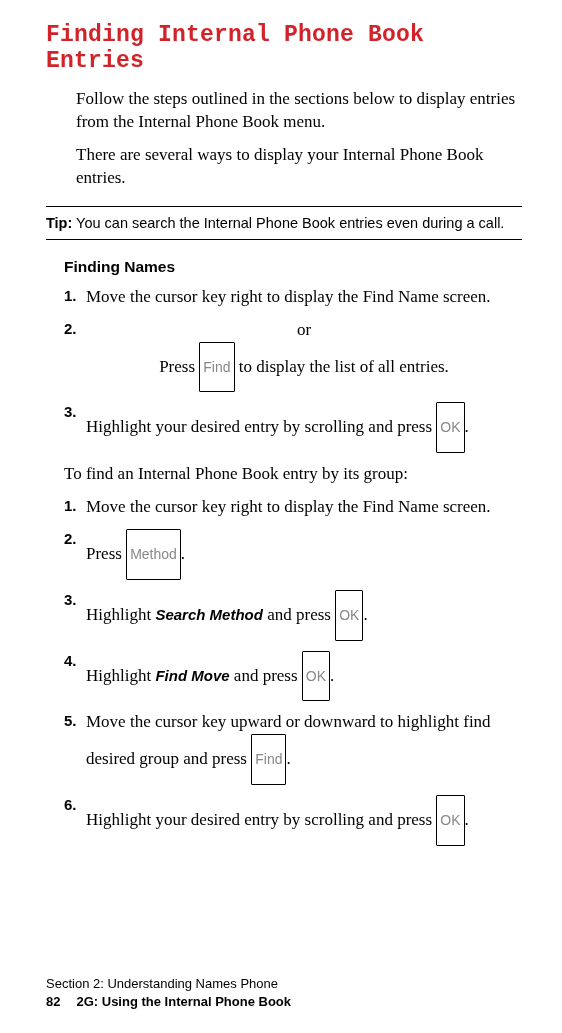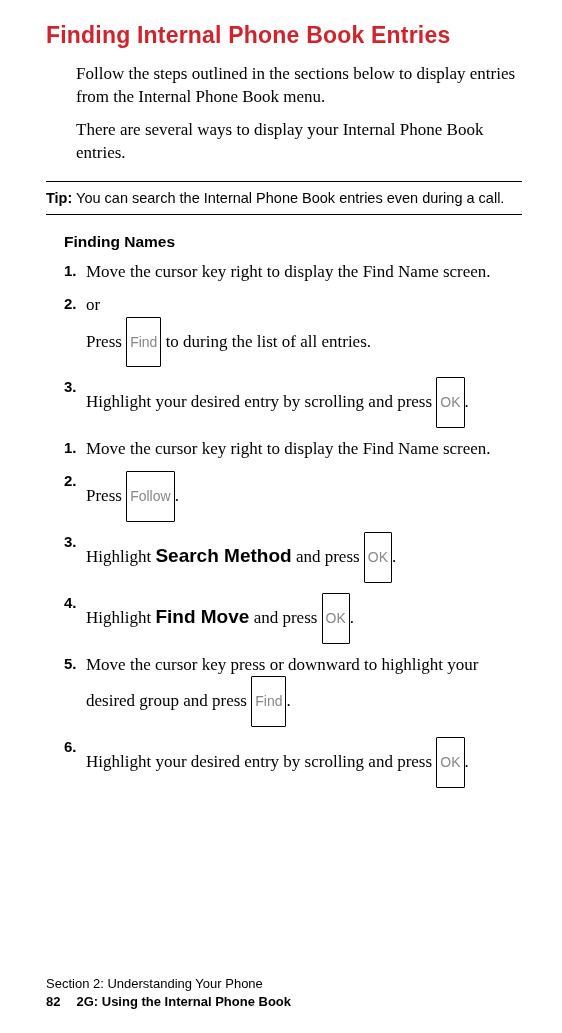--- a/index.html
+++ b/index.html
@@ -10,21 +10,21 @@
     body {
       width: 562px;
       height: 1033px;
       background: #fff;
       font-family: Georgia, 'Times New Roman', serif;
       color: #000;
       padding: 22px 40px 20px 46px;
       position: relative;
     }
     .title {
-      font-family: Liberation Sans, sans-serif;
+      font-family: Liberation Mono, monospace;
       font-weight: bold;
       color: #d2232a;
       font-size: 23px;
       letter-spacing: 0.2px;
       margin-bottom: 14px;
       font-stretch: condensed;
     }
     .intro {
       margin-left: 30px;
       font-size: 17px;
@@ -82,36 +82,38 @@
       position: absolute;
       left: 0;
       top: 0;
       font-family: Arial, Helvetica, sans-serif;
       font-weight: bold;
       font-size: 15px;
     }
     .sub {
       margin-top: 0;
       margin-bottom: 0;
+      text-align: center;
     }
     .keycap {
       display: inline-block;
       border: 1px solid #000;
       padding: 16px 3px;
       font-family: Arial, Helvetica, sans-serif;
       font-size: 14px;
       color: #888;
       vertical-align: baseline;
       line-height: 1.2;
       border-radius: 1px;
     }
     .bold-inline {
       font-family: Arial, Helvetica, sans-serif;
       font-weight: bold;
-      font-size: 19px;
+      font-size: 15px;
+      font-style: italic;
     }
     .footer {
       position: absolute;
       bottom: 22px;
       left: 46px;
       font-family: Arial, Helvetica, sans-serif;
       font-size: 13px;
       line-height: 1.4;
       font-stretch: condensed;
     }
@@ -140,46 +142,47 @@
   <span class="tip-label">Tip:</span><span> You can search the Internal Phone Book entries even during a call.</span>
 </div>
 
 <div class="section">
   <h2 class="subhead">Finding Names</h2>
   <ol class="steps">
     <li>Move the cursor key right to display the Find Name screen.</li>
     <li>
       <p class="sub">or</p>
       <p class="sub">
-        <span>Press </span><span class="keycap">Find</span><span> to during the list of all entries.</span>
+        <span>Press </span><span class="keycap">Find</span><span> to display the list of all entries.</span>
       </p>
     </li>
     <li>
       <span>Highlight your desired entry by scrolling and press </span><span class="keycap">OK</span><span>.</span>
     </li>
   </ol>
 
+  <p class="body-text">To find an Internal Phone Book entry by its group:</p>
   <ol class="steps">
     <li>Move the cursor key right to display the Find Name screen.</li>
     <li>
-      <span>Press </span><span class="keycap">Follow</span><span>.</span>
+      <span>Press </span><span class="keycap">Method</span><span>.</span>
     </li>
     <li>
       <span>Highlight </span><span class="bold-inline">Search Method</span><span> and press </span><span class="keycap">OK</span><span>.</span>
     </li>
     <li>
       <span>Highlight </span><span class="bold-inline">Find Move</span><span> and press </span><span class="keycap">OK</span><span>.</span>
     </li>
     <li>
-      <span>Move the cursor key press or downward to highlight your desired group and press </span><span class="keycap">Find</span><span>.</span>
+      <span>Move the cursor key upward or downward to highlight find desired group and press </span><span class="keycap">Find</span><span>.</span>
     </li>
     <li>
       <span>Highlight your desired entry by scrolling and press </span><span class="keycap">OK</span><span>.</span>
     </li>
   </ol>
 </div>
 
 <div class="footer">
-  <div class="footer-line1">Section 2: Understanding Your Phone</div>
+  <div class="footer-line1">Section 2: Understanding Names Phone</div>
   <div class="footer-line2">
     <span class="footer-pagenum">82</span><span>2G: Using the Internal Phone Book</span>
   </div>
 </div>
 
 </body></html>

